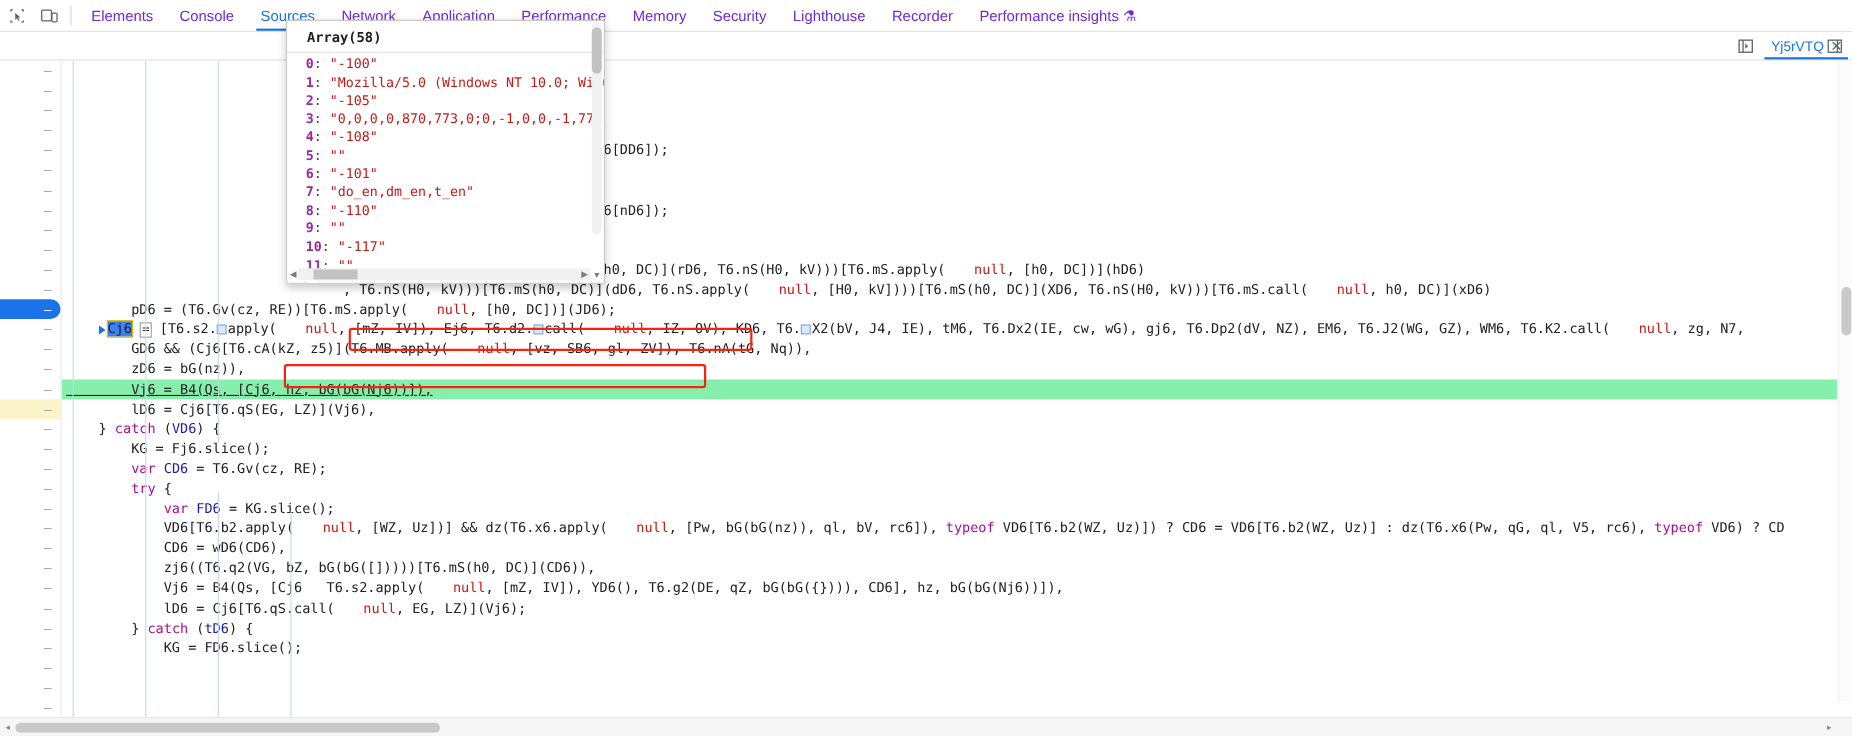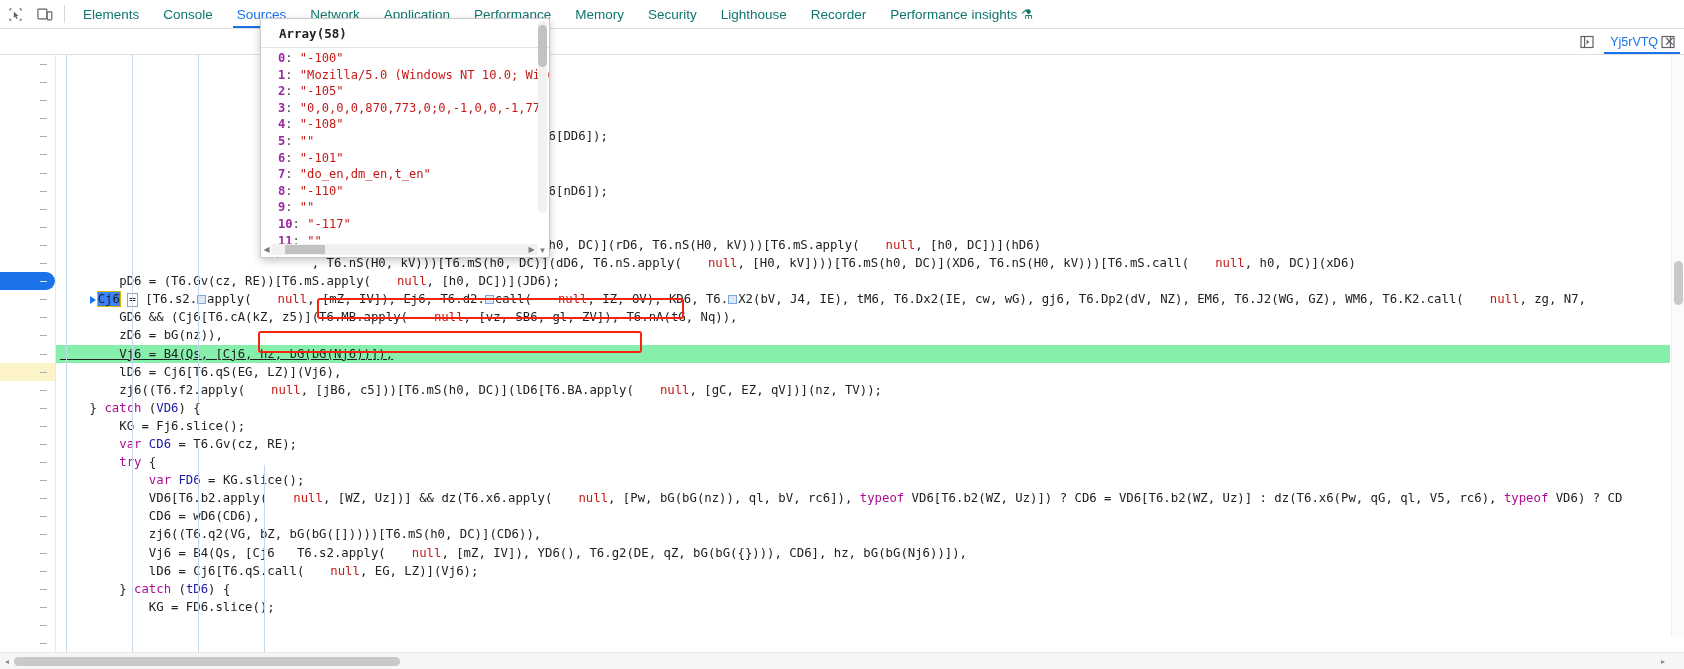--- a/index.html
+++ b/index.html
@@ -21,21 +21,21 @@
     border-bottom: 1px solid #e0e0e0;
     z-index: 5;
   }
   .tb-icon {
     width: 30px; height: 28px; display: flex; align-items: center; justify-content: center;
     cursor: pointer;
   }
   .tb-sep { width: 1px; height: 18px; background: #d8d8d8; margin: 0 6px 0 4px; }
   .panel-tab {
     height: 28px; padding: 0 12px; display: flex; align-items: center;
-    font-size: 13.5px; color: #0f766e; white-space: nowrap; cursor: pointer;
+    font-size: 13.5px; color: #6d28d9; white-space: nowrap; cursor: pointer;
     position: relative;
   }
   .panel-tab.active { color: #1a73e8; }
   .panel-tab.active::after {
     content: ""; position: absolute; left: 8px; right: 8px; bottom: 0; height: 2px; background: #1a73e8;
   }
 
   
   .file-tabstrip {
     position: absolute; top: 29px; left: 0; width: 1684px; height: 26px;
@@ -276,21 +276,20 @@
         <div class="code-line">&nbsp;</div>
         <div class="code-line">&nbsp;</div>
         <div class="code-line"><span>                                            T6.nS(H0, kV)))[T6.mS(h0, DC)](rD6, T6.nS(H0, kV)))[T6.mS.apply(</span><span class="nul">null</span><span>, [h0, DC])](hD6)</span></div>
         <div class="code-line"><span>                                  , T6.nS(H0, kV)))[T6.mS(h0, DC)](dD6, T6.nS.apply(</span><span class="nul">null</span><span>, [H0, kV])))[T6.mS(h0, DC)](XD6, T6.nS(H0, kV)))[T6.mS.call(</span><span class="nul">null</span><span>, h0, DC)](xD6)</span></div>
         <div class="code-line"><span>        pD6 = (T6.Gv(cz, RE))[T6.mS.apply(</span><span class="nul">null</span><span>, [h0, DC])](JD6);</span></div>
         <div class="code-line"><span>    </span><span class="blue-tri"></span><span class="hoverbox">Cj6</span><span> </span><span class="eq-marker">=</span><span> [T6.s2.</span><span class="expand-tri"></span><span>apply(</span><span class="nul">null</span><span>, [mZ, IV]), Ej6, T6.d2.</span><span class="expand-tri"></span><span>call(</span><span class="nul">null</span><span>, IZ, OV), KD6, T6.</span><span class="expand-tri"></span><span>X2(bV, J4, IE), tM6, T6.</span><span>Dx2(IE, cw, wG), gj6, T6.</span><span>Dp2(dV, NZ), EM6, T6.</span><span>J2(WG, GZ), WM6, T6.K2.</span><span>call(</span><span class="nul">null</span><span>, zg, N7,</span></div>
         <div class="code-line"><span>        GD6 &amp;&amp; (Cj6[T6.cA(kZ, z5)](T6.MB.apply(</span><span class="nul">null</span><span>, [vz, SB6, gl, ZV]), T6.nA(tG, Nq)),</span></div>
         <div class="code-line"><span>        zD6 = bG(nz)),</span></div>
         <div class="code-line hl"><span>        Vj6 = B4(Qs, [Cj6, hz, bG(bG(Nj6))]),</span></div>
         <div class="code-line"><span>        lD6 = Cj6[T6.qS(EG, LZ)](Vj6),</span></div>
-        <div class="code-line"><span>        zj6((T6.f2.apply(</span><span class="nul">null</span><span>, [jB6, c5]))[T6.mS(h0, DC)](lD6[T6.BA.apply(</span><span class="nul">null</span><span>, [gC, EZ, qV])](nz, TV));</span></div>
         <div class="code-line"><span>    } </span><span class="kw">catch</span><span> (</span><span class="id">VD6</span><span>) {</span></div>
         <div class="code-line"><span>        KG = Fj6.slice();</span></div>
         <div class="code-line"><span>        </span><span class="kw">var</span><span> </span><span class="id">CD6</span><span> = T6.Gv(cz, RE);</span></div>
         <div class="code-line"><span>        </span><span class="kw">try</span><span> {</span></div>
         <div class="code-line"><span>            </span><span class="kw">var</span><span> </span><span class="id">FD6</span><span> = KG.slice();</span></div>
         <div class="code-line"><span>            VD6[T6.b2.apply(</span><span class="nul">null</span><span>, [WZ, Uz])] &amp;&amp; dz(T6.x6.apply(</span><span class="nul">null</span><span>, [Pw, bG(bG(nz)), ql, bV, rc6]), </span><span class="kw">typeof</span><span> VD6[T6.b2(WZ, Uz)]) ? CD6 = VD6[T6.b2(WZ, Uz)] : dz(T6.x6(Pw, qG, ql, V5, rc6), </span><span class="kw">typeof</span><span> VD6) ? CD</span></div>
         <div class="code-line"><span>            CD6 = wD6(CD6),</span></div>
         <div class="code-line"><span>            zj6((T6.q2(VG, bZ, bG(bG([]))))[T6.mS(h0, DC)](CD6)),</span></div>
         <div class="code-line"><span>            Vj6 = B4(Qs, [Cj6   T6.s2.apply(</span><span class="nul">null</span><span>, [mZ, IV]), YD6(), T6.g2(DE, qZ, bG(bG({}))), CD6], hz, bG(bG(Nj6))]),</span></div>
         <div class="code-line"><span>            lD6 = Cj6[T6.qS.call(</span><span class="nul">null</span><span>, EG, LZ)](Vj6);</span></div>

